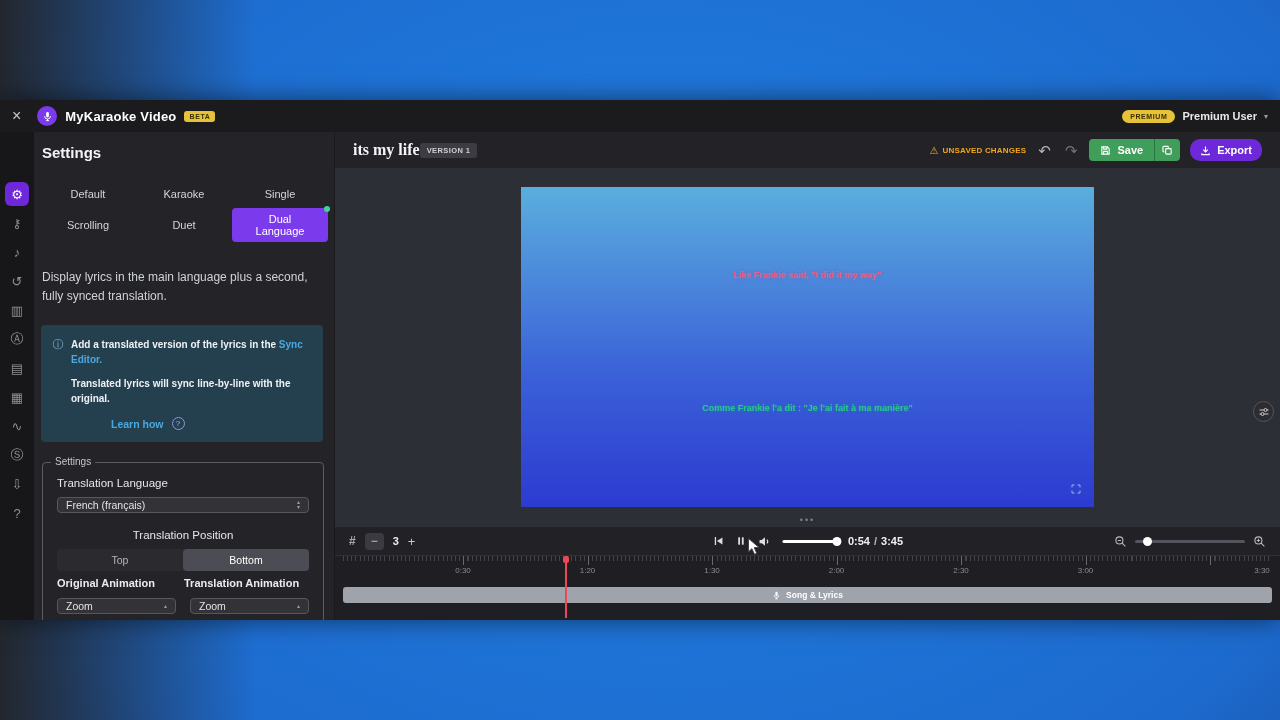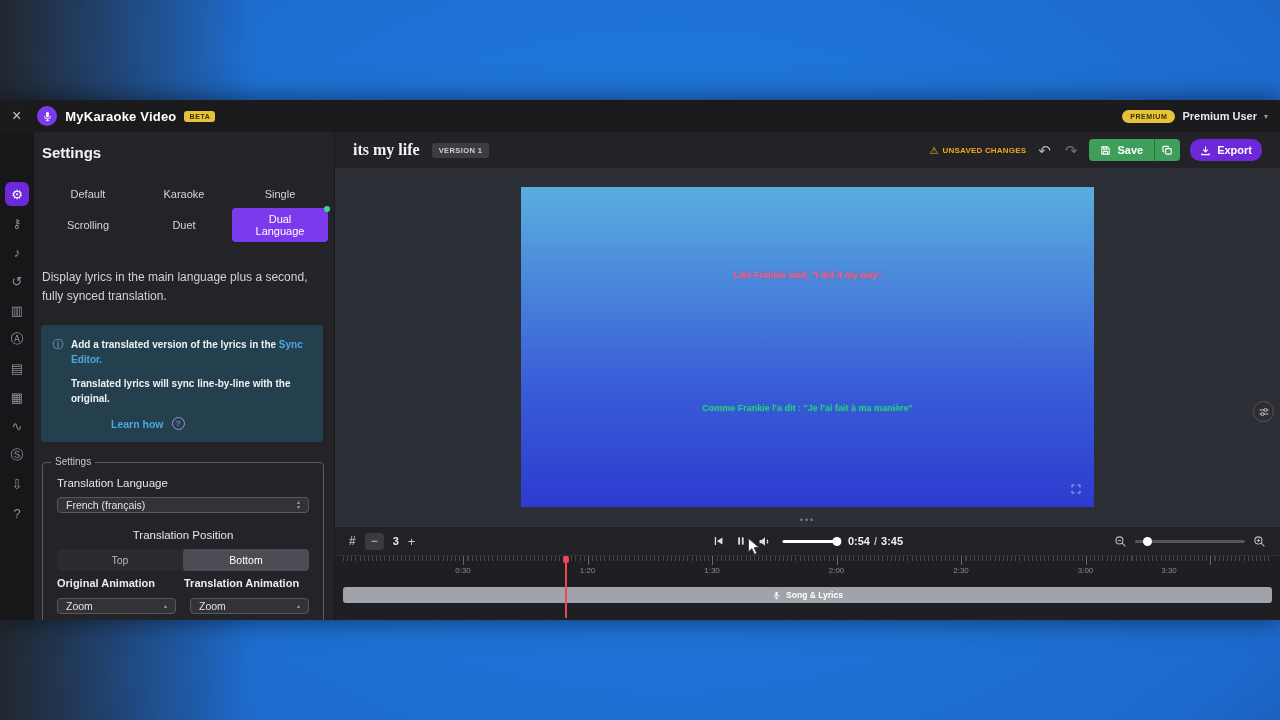--- a/index.html
+++ b/index.html
@@ -84,21 +84,21 @@
   .two-col { display:flex; gap:2px; margin-top:6px; }
   .two-col > * { flex:1; }
   .anim-label { font-size:11px; font-weight:700; color:#ececf0; }
   .two-col-selects { display:flex; gap:14px; margin-top:9px; }
   .two-col-selects .select { flex:1; }
 
   
   .editor { flex:1; display:flex; flex-direction:column; min-width:0;
             border-left:1px solid #1a1a1d; position:relative; }
   .ed-header { flex:0 0 36px; background:#232327; display:flex; align-items:center;
-               gap:12px; padding:0 18px; }
+               gap:0; padding:0 18px; }
   .proj-title { font-family:"Liberation Serif","DejaVu Serif",serif; font-size:16px;
                 font-weight:700; color:#f4f4f6; }
   .badge-version { background:#3c3c42; color:#cfcfd6; font-size:7.5px; font-weight:700;
                    padding:3px 7px; border-radius:3px; letter-spacing:.4px; }
   .ed-right { margin-left:auto; display:flex; align-items:center; gap:10px; }
   .unsaved { color:#f2a71b; font-size:8px; font-weight:700; display:flex;
              align-items:center; gap:4px; letter-spacing:.2px; }
   .unsaved .w-icon { font-size:10px; }
   .icon-btn { color:#b4b4bc; font-size:15px; line-height:1; background:none; border:none; padding:0 2px; }
   .icon-btn.dim { color:#74747c; }
@@ -421,21 +421,21 @@
             <div class="tick-label" style="left: 244.5px;">1:20</div>
             <div class="major-tick" style="left: 369px;"></div>
             <div class="tick-label" style="left: 369px;">1:30</div>
             <div class="major-tick" style="left: 493.5px;"></div>
             <div class="tick-label" style="left: 493.5px;">2:00</div>
             <div class="major-tick" style="left: 618px;"></div>
             <div class="tick-label" style="left: 618px;">2:30</div>
             <div class="major-tick" style="left: 742.5px;"></div>
             <div class="tick-label" style="left: 742.5px;">3:00</div>
             <div class="major-tick" style="left: 867px;"></div>
-            <div class="tick-label" style="left: 826px;">3:30</div>
+            <div class="tick-label" style="left: 919px;">3:30</div>
           </div>
         <div class="track">
           <svg viewBox="0 0 24 24" width="9" height="9">
               <rect x="9" y="2" width="6" height="12" rx="3" fill="currentColor"></rect>
               <path d="M5.5 11a6.5 6.5 0 0 0 13 0" fill="none" stroke="currentColor" stroke-width="2"></path>
               <path d="M12 17.5V21M8.5 21h7" stroke="currentColor" stroke-width="2"></path>
             </svg>
           <span>Song &amp; Lyrics</span>
         </div>
         <div class="playhead"></div>

